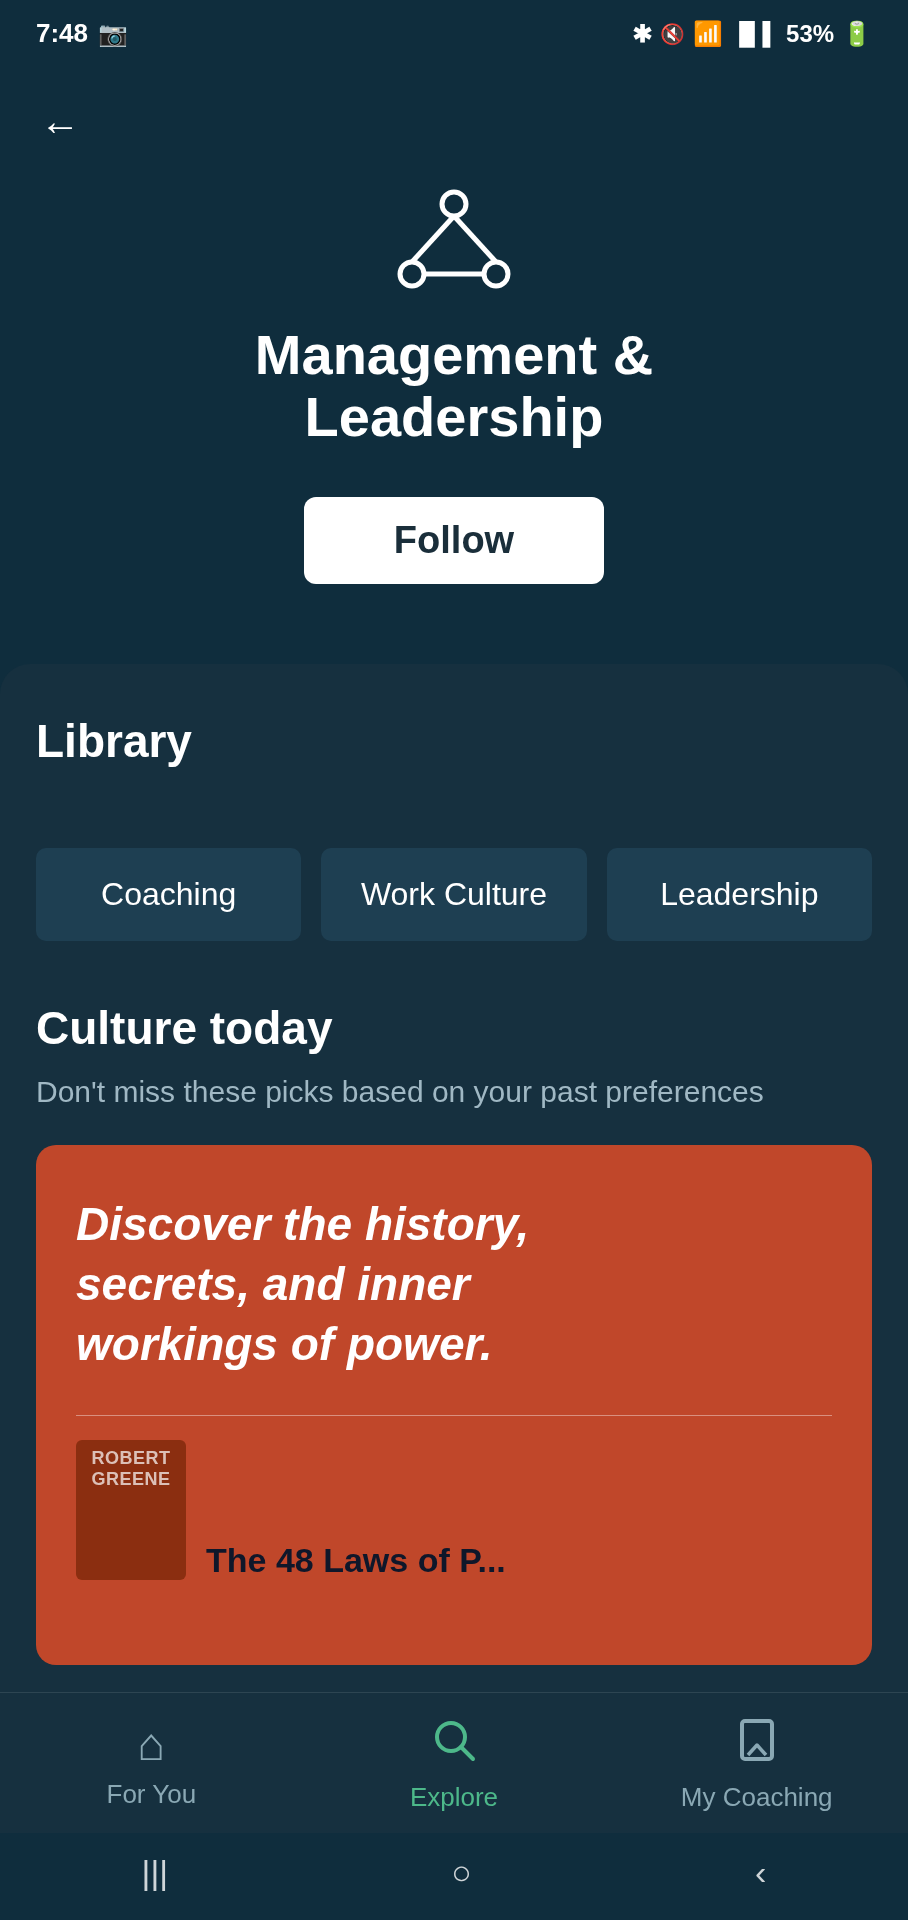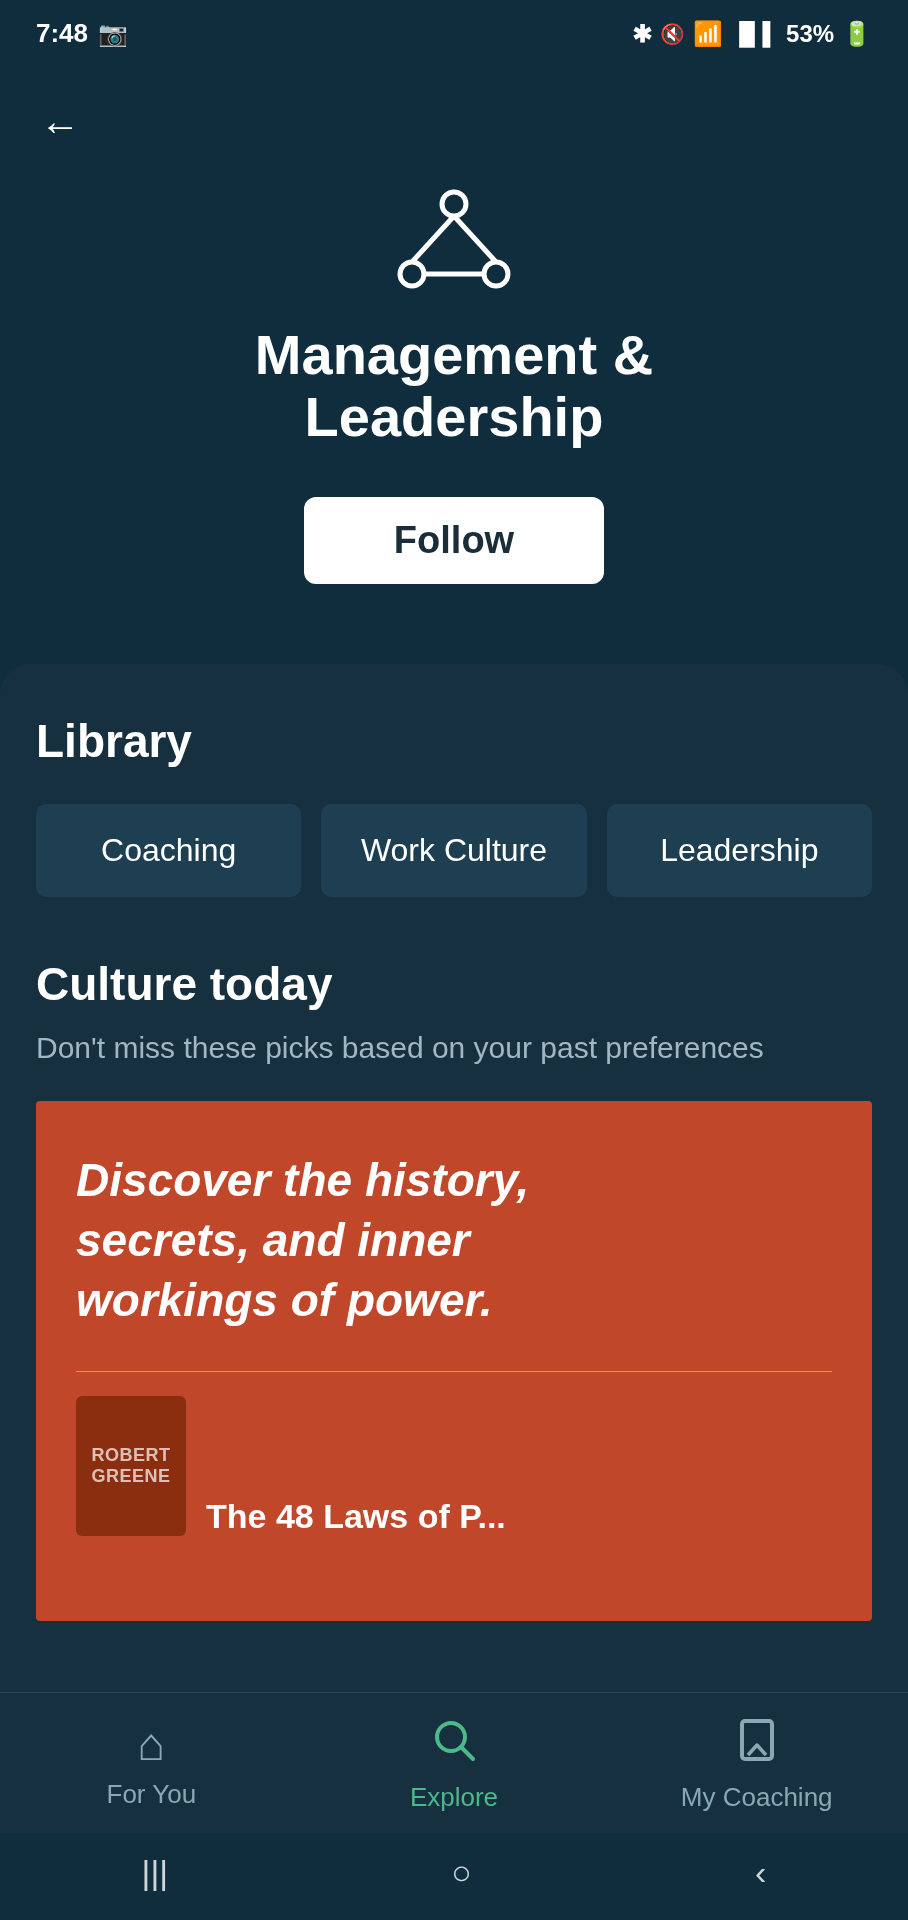--- a/index.html
+++ b/index.html
@@ -103,41 +103,42 @@
       background: #1e3f52;
       border: none;
       border-radius: 10px;
       color: white;
       font-size: 32px;
       font-weight: 500;
       padding: 28px 36px;
       cursor: pointer;
       flex: 1;
       text-align: center;
+      margin-top: 44px;
     }
 
     
     .featured-title {
       color: white;
       font-size: 46px;
       font-weight: 800;
       margin-bottom: 16px;
     }
 
     .featured-subtitle {
       color: #a0b8c4;
       font-size: 30px;
       line-height: 1.4;
       margin-bottom: 32px;
     }
 
     
     .featured-card {
       background: #c0472a;
-      border-radius: 4px;
+      border-radius: 20px;
       padding: 50px 40px 40px;
       min-height: 520px;
       position: relative;
       overflow: hidden;
     }
 
     .featured-card-text {
       color: white;
       font-size: 46px;
       font-weight: 700;
@@ -158,35 +159,34 @@
       align-items: flex-end;
       gap: 20px;
     }
 
     .book-thumbnail {
       width: 110px;
       height: 140px;
       background: #8b2e10;
       border-radius: 6px;
       display: flex;
-      align-items: center;
       justify-content: center;
     }
 
     .book-thumbnail-label {
       color: rgba(255,255,255,0.7);
       font-size: 18px;
       text-align: center;
       padding: 8px;
       font-weight: 600;
       letter-spacing: 0.5px;
     }
 
     .book-title-partial {
-      color: #ffffff;
+      color: #0f172a;
       font-size: 34px;
       font-weight: 700;
     }
 
     
     .bottom-nav {
       background: #16303f;
       border-top: 1px solid rgba(255,255,255,0.1);
       display: flex;
       padding: 24px 0 20px;

